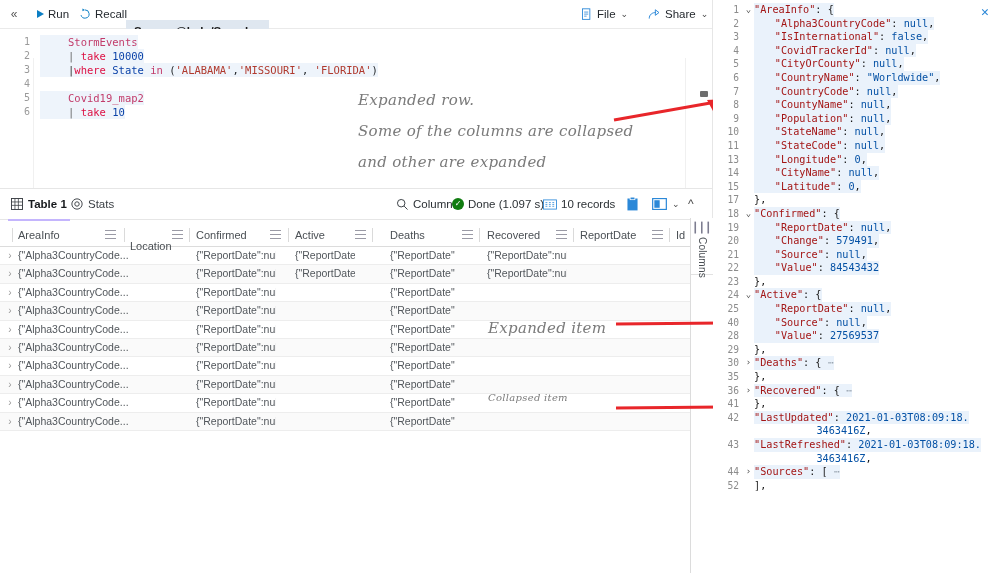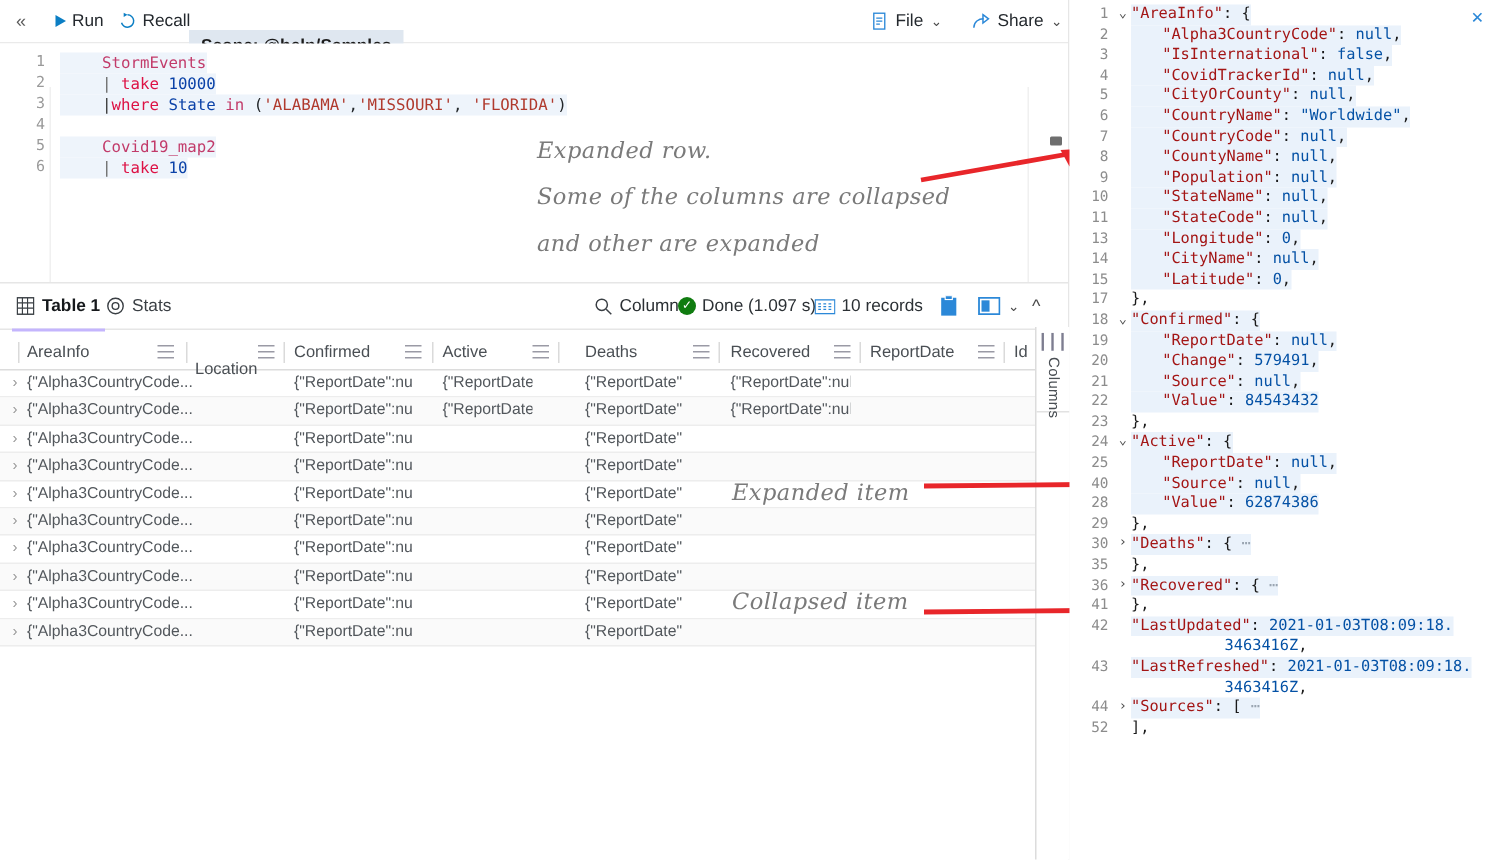--- a/index.html
+++ b/index.html
@@ -84,21 +84,21 @@
   .anno{
     position:absolute;color:#7a7a7a;
     font-family:"DejaVu Serif",serif;font-style:italic;
     font-size:15px;letter-spacing:.3px;white-space:nowrap;
     text-shadow:0 1px 0 rgba(255,255,255,.9);
   }
   .anno-1{left:358px;top:91px;}
   .anno-2{left:358px;top:122px;}
   .anno-3{left:358px;top:153px;}
   .anno-exp-item{left:488px;top:319px;font-size:15px;}
-  .anno-col-item{left:488px;top:392px;font-size:15px;}
+  .anno-col-item{left:488px;top:392px;font-size:10px;}
 
   .arrow{position:absolute;}
 
   
   .res-tabs{
     position:absolute;left:0;top:188px;width:712px;height:30px;
     border-top:1px solid #e6e6e6;border-bottom:1px solid #e6e6e6;background:#fff;
   }
   .res-tab{
     position:absolute;top:0;height:30px;display:flex;align-items:center;gap:5px;
@@ -487,21 +487,21 @@
         <div class="jline"><span class="jln">17</span><span class="jtxt" style="padding-left: 0px;"><span class="j-p">},</span></span></div>
         <div class="jline"><span class="jln">18</span><span class="jtw">⌄</span><span class="jtxt jhl" style="padding-left: 0px;"><span class="j-key">"Confirmed"</span><span class="j-p">: </span><span class="j-p">{</span></span></div>
         <div class="jline"><span class="jln">19</span><span class="jtxt jhl" style="padding-left: 20.8px;"><span class="j-key">"ReportDate"</span><span class="j-p">: </span><span class="j-kw">null</span><span class="j-p">,</span></span></div>
         <div class="jline"><span class="jln">20</span><span class="jtxt jhl" style="padding-left: 20.8px;"><span class="j-key">"Change"</span><span class="j-p">: </span><span class="j-num">579491</span><span class="j-p">,</span></span></div>
         <div class="jline"><span class="jln">21</span><span class="jtxt jhl" style="padding-left: 20.8px;"><span class="j-key">"Source"</span><span class="j-p">: </span><span class="j-kw">null</span><span class="j-p">,</span></span></div>
         <div class="jline"><span class="jln">22</span><span class="jtxt jhl" style="padding-left: 20.8px;"><span class="j-key">"Value"</span><span class="j-p">: </span><span class="j-num">84543432</span></span></div>
         <div class="jline"><span class="jln">23</span><span class="jtxt" style="padding-left: 0px;"><span class="j-p">},</span></span></div>
         <div class="jline"><span class="jln">24</span><span class="jtw">⌄</span><span class="jtxt jhl" style="padding-left: 0px;"><span class="j-key">"Active"</span><span class="j-p">: </span><span class="j-p">{</span></span></div>
         <div class="jline"><span class="jln">25</span><span class="jtxt jhl" style="padding-left: 20.8px;"><span class="j-key">"ReportDate"</span><span class="j-p">: </span><span class="j-kw">null</span><span class="j-p">,</span></span></div>
         <div class="jline"><span class="jln">40</span><span class="jtxt jhl" style="padding-left: 20.8px;"><span class="j-key">"Source"</span><span class="j-p">: </span><span class="j-kw">null</span><span class="j-p">,</span></span></div>
-        <div class="jline"><span class="jln">28</span><span class="jtxt jhl" style="padding-left: 20.8px;"><span class="j-key">"Value"</span><span class="j-p">: </span><span class="j-num">62874386</span></span></div>
+        <div class="jline"><span class="jln">28</span><span class="jtxt jhl" style="padding-left: 20.8px;"><span class="j-key">"Value"</span><span class="j-p">: </span><span class="j-num">27569537</span></span></div>
         <div class="jline"><span class="jln">29</span><span class="jtxt" style="padding-left: 0px;"><span class="j-p">},</span></span></div>
         <div class="jline"><span class="jln">30</span><span class="jtw">›</span><span class="jtxt jhl" style="padding-left: 0px;"><span class="j-key">"Deaths"</span><span class="j-p">: </span><span class="j-p">{</span><span class="j-dots"> ⋯</span></span></div>
         <div class="jline"><span class="jln">35</span><span class="jtxt" style="padding-left: 0px;"><span class="j-p">},</span></span></div>
         <div class="jline"><span class="jln">36</span><span class="jtw">›</span><span class="jtxt jhl" style="padding-left: 0px;"><span class="j-key">"Recovered"</span><span class="j-p">: </span><span class="j-p">{</span><span class="j-dots"> ⋯</span></span></div>
         <div class="jline"><span class="jln">41</span><span class="jtxt" style="padding-left: 0px;"><span class="j-p">},</span></span></div>
         <div class="jline"><span class="jln">42</span><span class="jtxt jhl" style="padding-left: 0px;"><span class="j-key">"LastUpdated"</span><span class="j-p">: </span><span class="j-str">2021-01-03T08:09:18.</span></span></div>
         <div class="jline"><span class="jln"></span><span class="jtxt" style="padding-left: 62.4px;"><span class="j-str">3463416Z</span><span class="j-p">,</span></span></div>
         <div class="jline"><span class="jln">43</span><span class="jtxt jhl" style="padding-left: 0px;"><span class="j-key">"LastRefreshed"</span><span class="j-p">: </span><span class="j-str">2021-01-03T08:09:18.</span></span></div>
         <div class="jline"><span class="jln"></span><span class="jtxt" style="padding-left: 62.4px;"><span class="j-str">3463416Z</span><span class="j-p">,</span></span></div>
         <div class="jline"><span class="jln">44</span><span class="jtw">›</span><span class="jtxt jhl" style="padding-left: 0px;"><span class="j-key">"Sources"</span><span class="j-p">: </span><span class="j-p">[</span><span class="j-dots"> ⋯</span></span></div>

